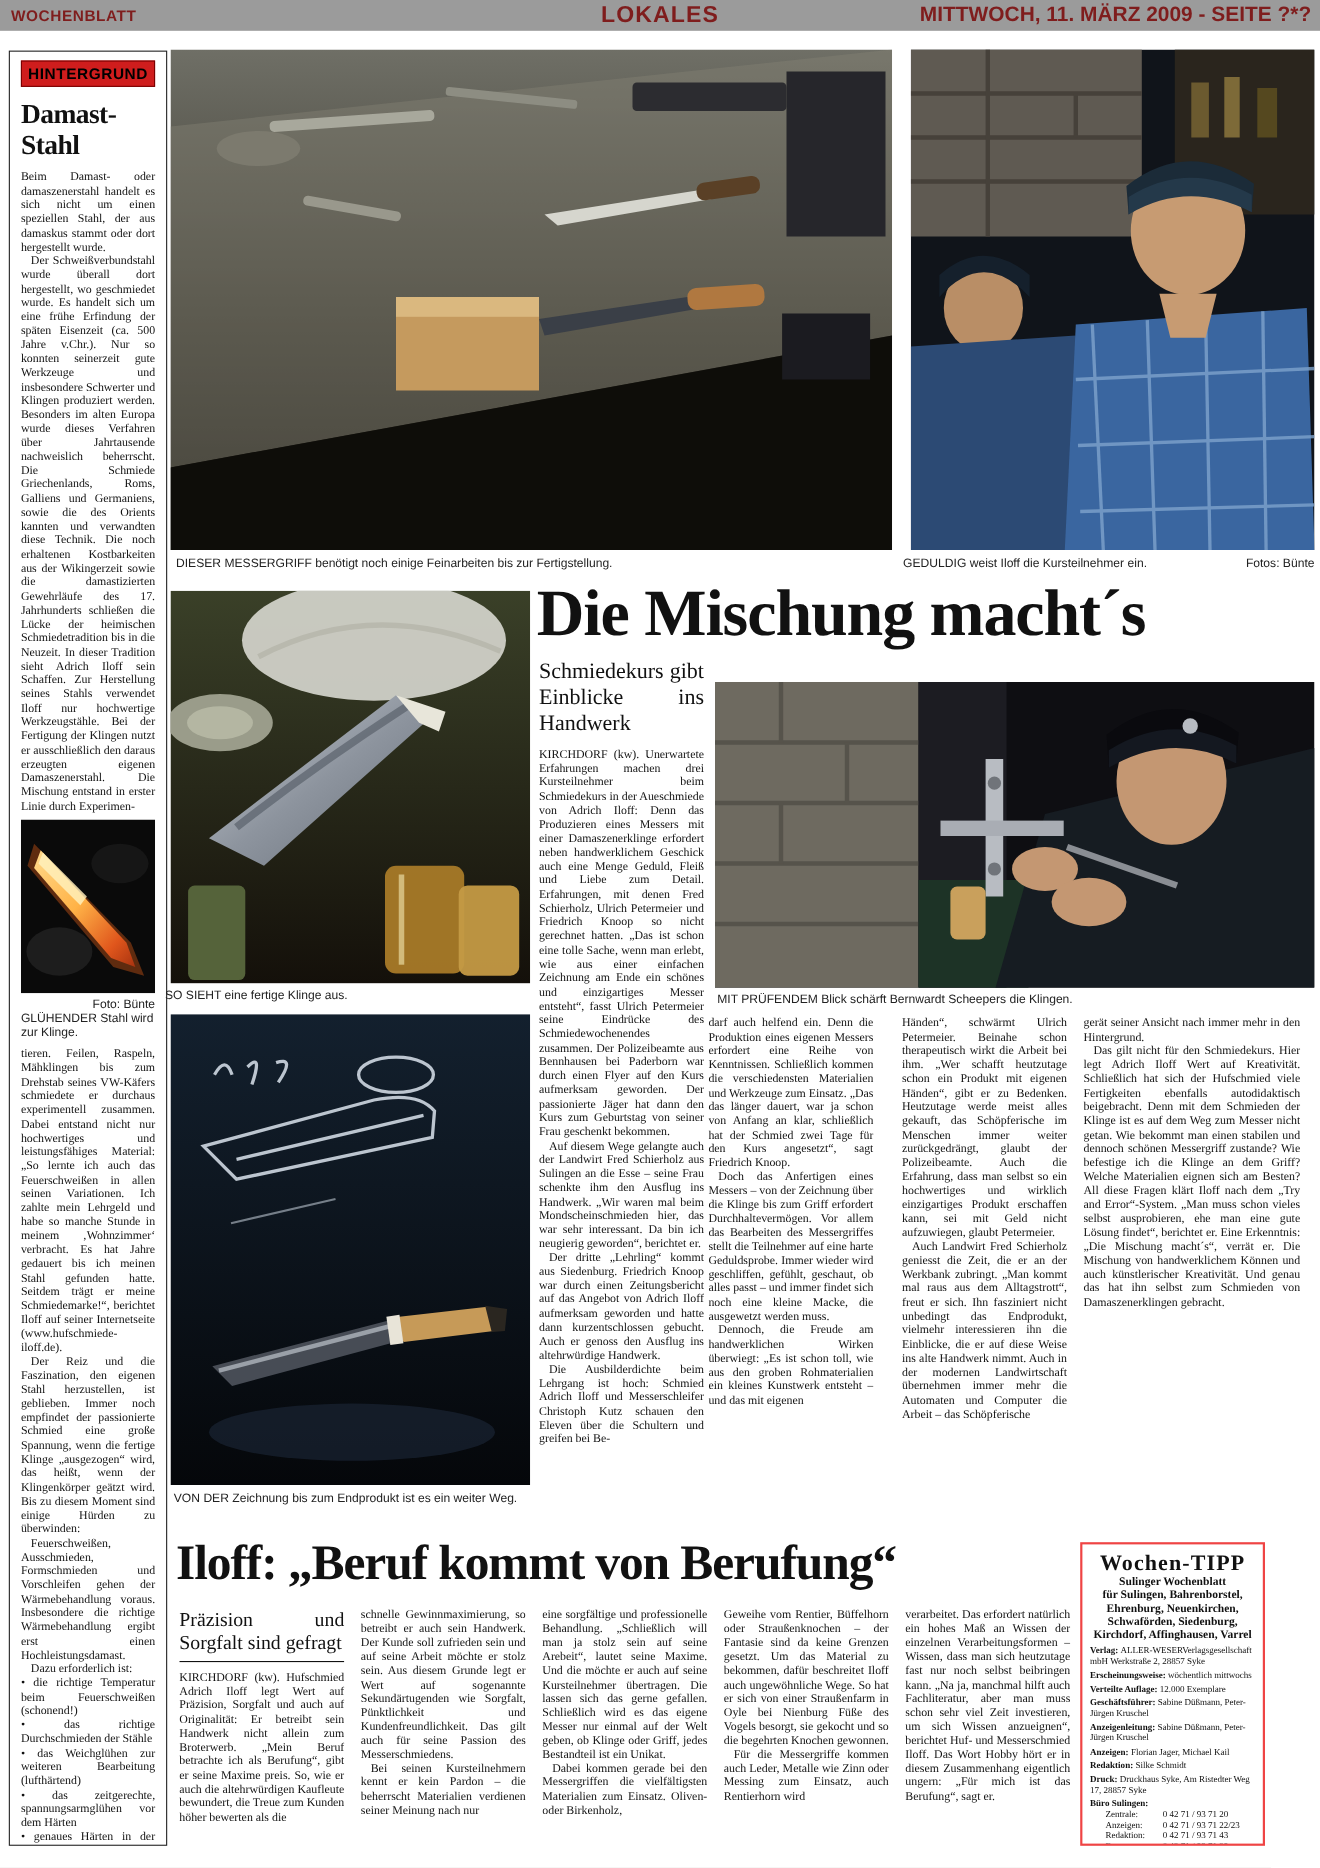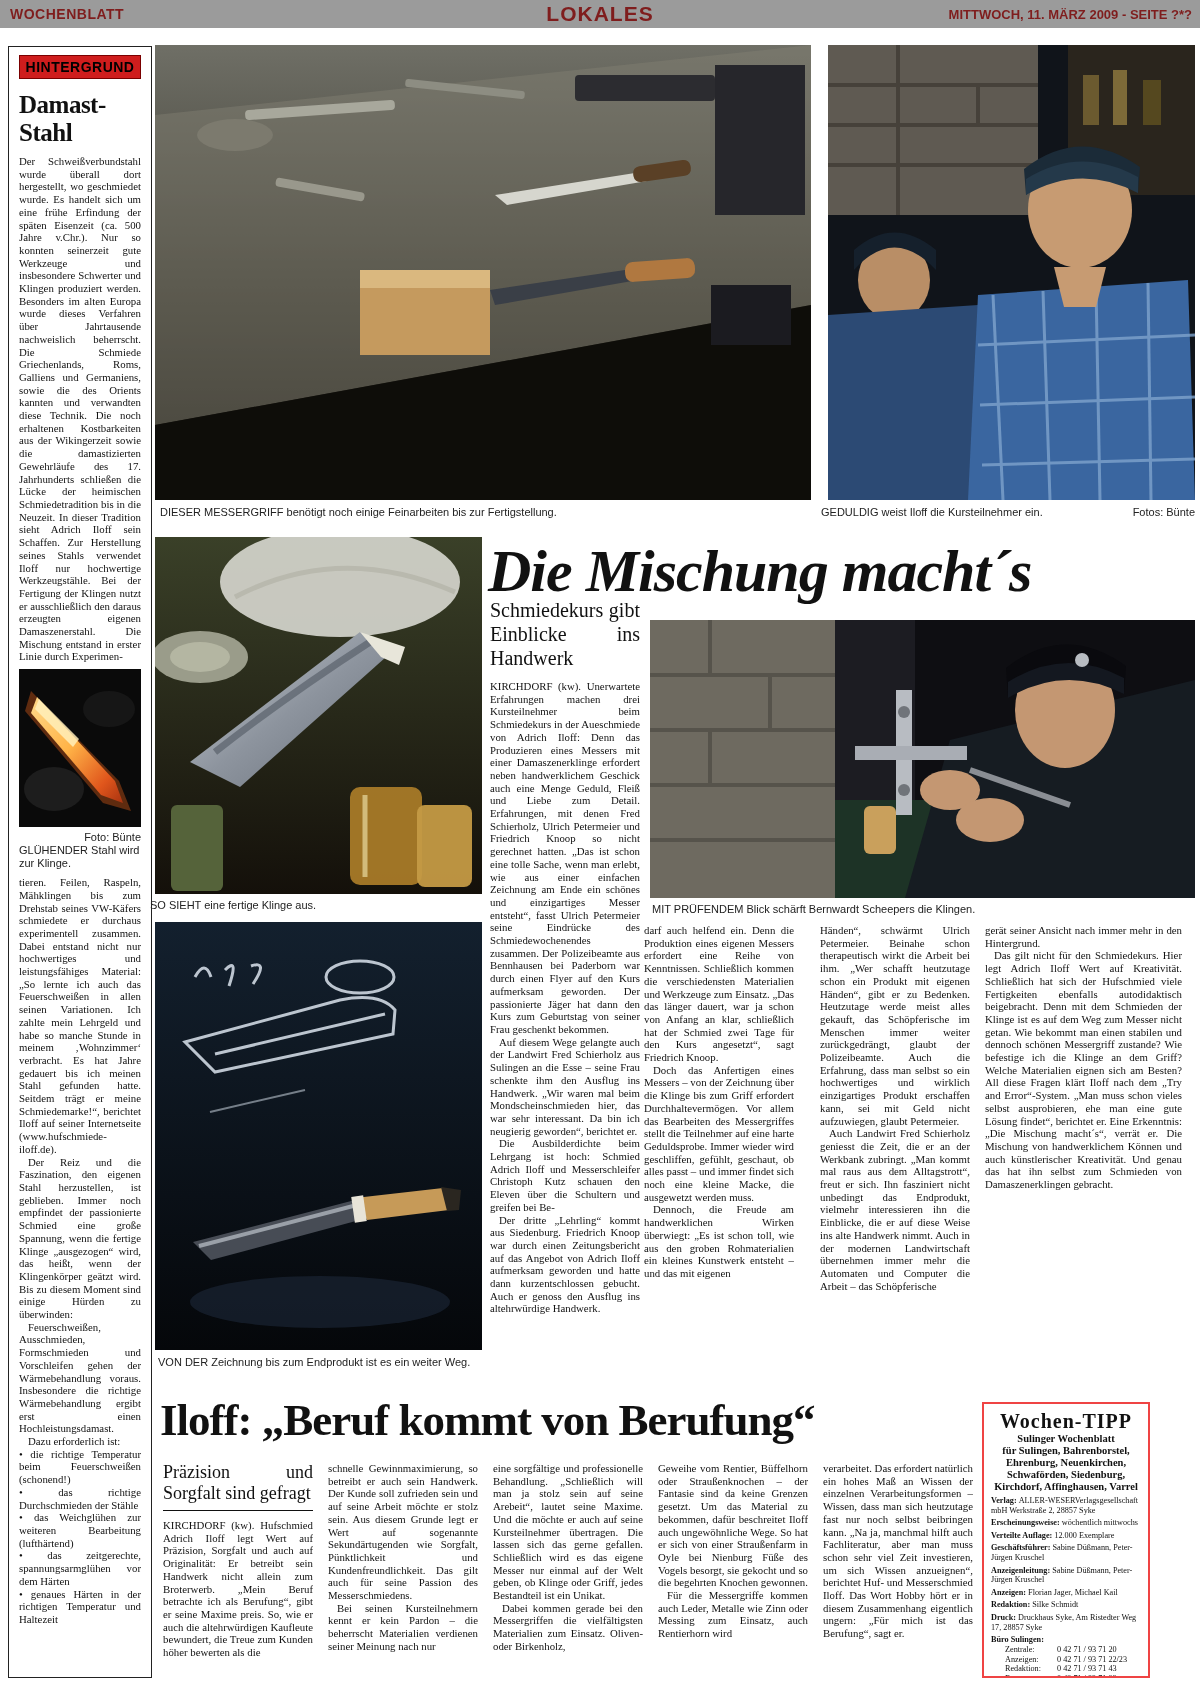--- a/index.html
+++ b/index.html
@@ -4,21 +4,21 @@
 <style>
   html,body{margin:0;padding:0;background:#e8e8e4;}
   .page{position:relative;width:1200px;height:1698px;margin:0 auto;background:#ffffff;overflow:hidden;
         font-family:"Liberation Serif",serif;color:#111;}
   
   .masthead{position:absolute;left:0;top:0;width:1200px;height:28px;background:#9b9b9b;
             display:flex;align-items:center;justify-content:space-between;
             font-family:"Liberation Sans",sans-serif;color:#7f1d1d;font-weight:bold;}
   .masthead .mh-left{font-size:14px;letter-spacing:.5px;padding-left:10px;}
   .masthead .mh-center{font-size:21px;letter-spacing:1px;position:absolute;left:0;right:0;text-align:center;}
-  .masthead .mh-right{font-size:13px;padding-right:8px;z-index:1;}
+  .masthead .mh-right{font-size:19px;padding-right:8px;z-index:1;}
   
   .sidebar{position:absolute;left:8px;top:46px;width:144px;height:1632px;border:1px solid #222;
            padding:8px 10px;box-sizing:border-box;overflow:hidden;}
   .badge{background:#cf1d1d;color:#000000;font-family:"Liberation Sans",sans-serif;font-weight:bold;
          font-size:14px;text-align:center;padding:3px 0;border:1px solid #7a0000;letter-spacing:.5px;}
   .sb-title{font-size:25px;font-weight:600;margin:12px 0 8px 0;letter-spacing:-0.5px;}
   .bodytext p{margin:0;text-align:justify;font-size:10.8px;line-height:12.7px;hyphens:none;}
   .bodytext p + p{text-indent:9px;}
   .bullets p{margin:0;text-align:justify;font-size:10.8px;line-height:12.7px;}
   .bullets p::before{content:"• ";}
@@ -56,20 +56,21 @@
   <div class="masthead">
     <span class="mh-left">WOCHENBLATT</span>
     <span class="mh-center">LOKALES</span>
     <span class="mh-right">MITTWOCH, 11. MÄRZ 2009 - SEITE ?*?</span>
   </div>
 
   <div class="sidebar">
     <div class="badge">HINTERGRUND</div>
     <div class="sb-title">Damast-Stahl</div>
     <div class="bodytext">
+        <p>Beim Damast- oder damaszenerstahl handelt es sich nicht um einen speziellen Stahl, der aus damaskus stammt oder dort hergestellt wurde.</p>
         <p>Der Schweißverbundstahl wurde überall dort hergestellt, wo geschmiedet wurde. Es handelt sich um eine frühe Erfindung der späten Eisenzeit (ca. 500 Jahre v.Chr.). Nur so konnten seinerzeit gute Werkzeuge und insbesondere Schwerter und Klingen produziert werden. Besonders im alten Europa wurde dieses Verfahren über Jahrtausende nachweislich beherrscht. Die Schmiede Griechenlands, Roms, Galliens und Germaniens, sowie die des Orients kannten und verwandten diese Technik. Die noch erhaltenen Kostbarkeiten aus der Wikingerzeit sowie die damastizierten Gewehrläufe des 17. Jahrhunderts schließen die Lücke der heimischen Schmiedetradition bis in die Neuzeit. In dieser Tradition sieht Adrich Iloff sein Schaffen. Zur Herstellung seines Stahls verwendet Iloff nur hochwertige Werkzeugstähle. Bei der Fertigung der Klingen nutzt er ausschließlich den daraus erzeugten eigenen Damaszenerstahl. Die Mischung entstand in erster Linie durch Experimen-</p>
       </div>
     <div class="photo sb-photo">
       <svg viewBox="0 0 122 158" preserveAspectRatio="none" aria-hidden="true">
         <defs>
           <linearGradient id="gF" x1="0" y1="0" x2="1" y2="1">
             <stop offset="0" stop-color="#ffd98a"></stop>
               <stop offset="0.45" stop-color="#ffb347"></stop>
             <stop offset="0.8" stop-color="#e0561c"></stop>
               <stop offset="1" stop-color="#a83310"></stop>
@@ -167,21 +168,21 @@
   </div>
 
   <div class="abs cap" style="left:160px;top:506px;width:645px;">
     <span>DIESER MESSERGRIFF benötigt noch einige Feinarbeiten bis zur Fertigstellung.</span>
   </div>
   <div class="abs cap caprow" style="left:821px;top:506px;width:374px;">
     <span>GEDULDIG weist Iloff die Kursteilnehmer ein.</span>
     <span>Fotos: Bünte</span>
   </div>
 
-  <div class="abs headline1" style="left:488px;top:541px;font-style:italic;">Die Mischung macht´s</div>
+  <div class="abs headline1" style="left:488px;top:527px;">Die Mischung macht´s</div>
 
   <div class="abs photo" style="left:155px;top:537px;width:327px;height:357px;">
     <svg viewBox="0 0 327 357" preserveAspectRatio="none" aria-hidden="true">
       <defs>
         <linearGradient id="gC" x1="0" y1="0" x2="1" y2="1">
           <stop offset="0" stop-color="#c9ced4"></stop>
             <stop offset="0.5" stop-color="#8d949e"></stop>
             <stop offset="1" stop-color="#676e78"></stop>
         </linearGradient>
         <linearGradient id="gCbg" x1="0" y1="0" x2="0" y2="1">
@@ -233,22 +234,22 @@
   </div>
   <div class="abs cap" style="left:158px;top:1356px;width:330px;">
     <span>VON DER Zeichnung bis zum Endprodukt ist es ein weiter Weg.</span>
   </div>
 
   <div class="abs ncol" style="left:490px;top:598px;width:150px;height:848px;">
     <div class="subhead">Schmiedekurs gibt Einblicke ins Handwerk</div>
     <div>
         <p>KIRCHDORF (kw). Unerwartete Erfahrungen machen drei Kursteilnehmer beim Schmiedekurs in der Aueschmiede von Adrich Iloff: Denn das Produzieren eines Messers mit einer Damaszenerklinge erfordert neben handwerklichem Geschick auch eine Menge Geduld, Fleiß und Liebe zum Detail. Erfahrungen, mit denen Fred Schierholz, Ulrich Petermeier und Friedrich Knoop so nicht gerechnet hatten. „Das ist schon eine tolle Sache, wenn man erlebt, wie aus einer einfachen Zeichnung am Ende ein schönes und einzigartiges Messer entsteht“, fasst Ulrich Petermeier seine Eindrücke des Schmiedewochenendes zusammen. Der Polizeibeamte aus Bennhausen bei Paderborn war durch einen Flyer auf den Kurs aufmerksam geworden. Der passionierte Jäger hat dann den Kurs zum Geburtstag von seiner Frau geschenkt bekommen.</p>
         <p>Auf diesem Wege gelangte auch der Landwirt Fred Schierholz aus Sulingen an die Esse – seine Frau schenkte ihm den Ausflug ins Handwerk. „Wir waren mal beim Mondscheinschmieden hier, das war sehr interessant. Da bin ich neugierig geworden“, berichtet er.</p>
+        <p>Der dritte „Lehrling“ kommt aus Siedenburg. Friedrich Knoop war durch einen Zeitungsbericht auf das Angebot von Adrich Iloff aufmerksam geworden und hatte dann kurzentschlossen gebucht. Auch er genoss den Ausflug ins altehrwürdige Handwerk.</p>
         <p>Die Ausbilderdichte beim Lehrgang ist hoch: Schmied Adrich Iloff und Messerschleifer Christoph Kutz schauen den Eleven über die Schultern und greifen bei Be-</p>
-        <p>Der dritte „Lehrling“ kommt aus Siedenburg. Friedrich Knoop war durch einen Zeitungsbericht auf das Angebot von Adrich Iloff aufmerksam geworden und hatte dann kurzentschlossen gebucht. Auch er genoss den Ausflug ins altehrwürdige Handwerk.</p>
       </div>
   </div>
 
   <div class="abs photo" style="left:650px;top:620px;width:545px;height:278px;">
     <svg viewBox="0 0 545 278" preserveAspectRatio="none" aria-hidden="true">
       <rect width="545" height="278" fill="#0e0e12"></rect>
       <rect x="0" y="0" width="185" height="278" fill="#6e6a60"></rect>
       <g stroke="#56534b" stroke-width="4">
         <line x1="0" y1="55" x2="185" y2="55"></line>
           <line x1="0" y1="110" x2="185" y2="110"></line>

